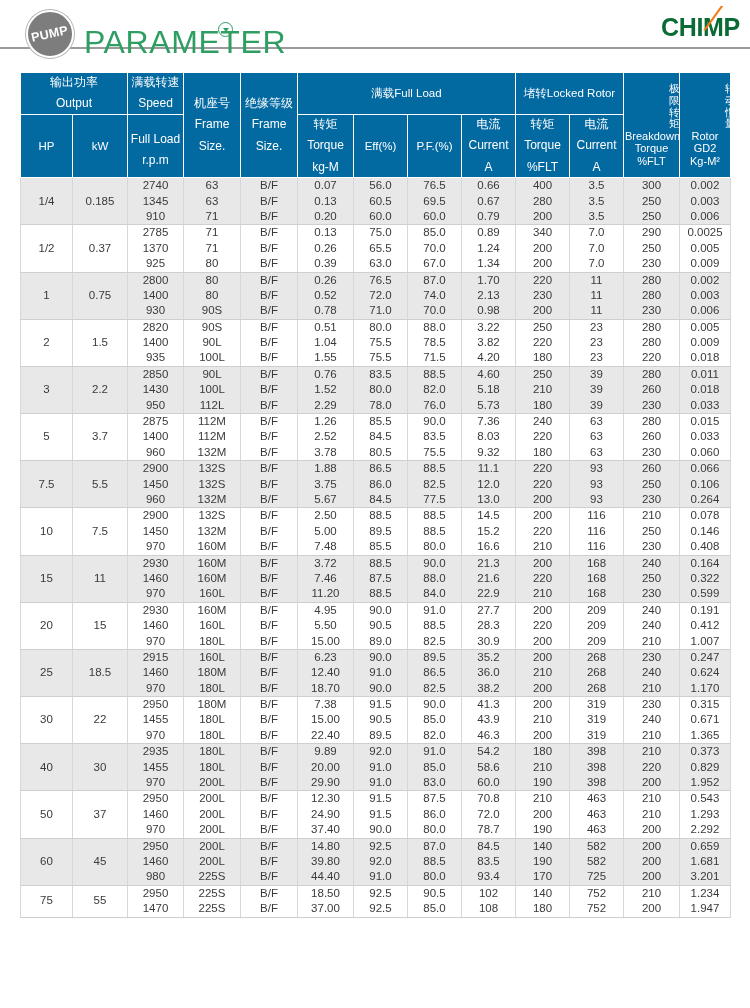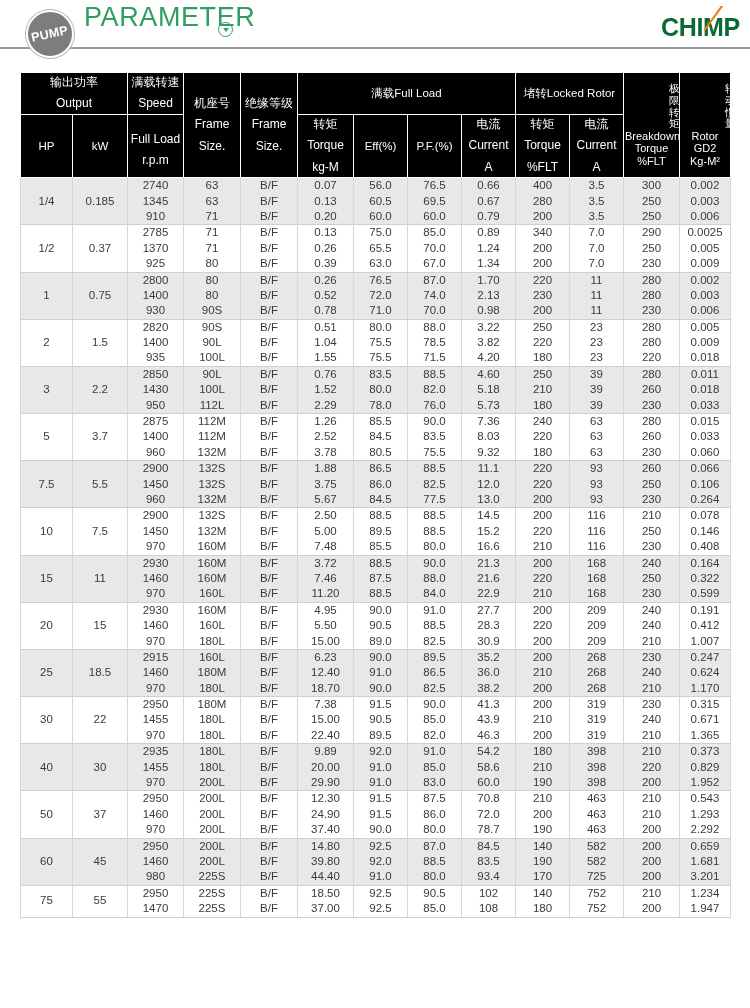--- a/index.html
+++ b/index.html
@@ -36,22 +36,22 @@
   .pump-badge span {
     color: #ffffff;
     font-size: 12.5px;
     font-weight: bold;
     letter-spacing: .3px;
     transform: rotate(-12deg);
     font-family: "Liberation Sans", sans-serif;
   }
   .param-title {
     position: absolute;
-    left: 84px; top: 2px;
-    font-size: 27px;
+    left: 84px; top: 24px;
+    font-size: 32px;
     color: #2e9e63;
     letter-spacing: .6px;
     font-family: "Liberation Sans", sans-serif;
   }
   .param-caret {
     position: absolute;
     left: 218px; top: 22px;
     width: 15px; height: 15px;
     border-radius: 50%;
     border: 1.6px solid #2e9e63;
@@ -86,21 +86,21 @@
   }
 
   
   .table-wrap { position: absolute; left: 20px; top: 72px; width: 710px; }
   table.param {
     border-collapse: collapse;
     width: 710px;
     table-layout: fixed;
   }
   table.param th {
-    background: #000000;
+    background: #0369a1;
     color: #ffffff;
     border: 1px solid #ffffff;
     font-weight: normal;
     text-align: center;
     line-height: 1.12;
     padding: 3px 1px;
     font-size: 11.5px;
   }
   th .cn { display: block; font-size: 12px; }
   th .cn-sm { display: block; font-size: 10.5px; padding-left: 44px; }

